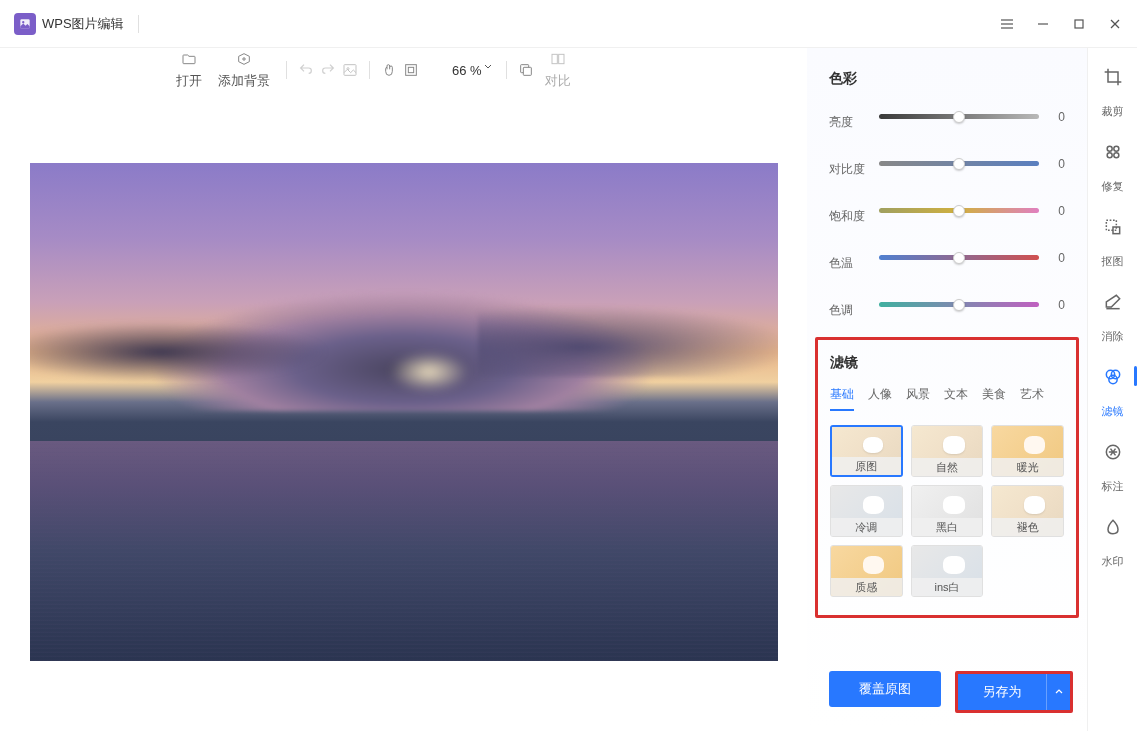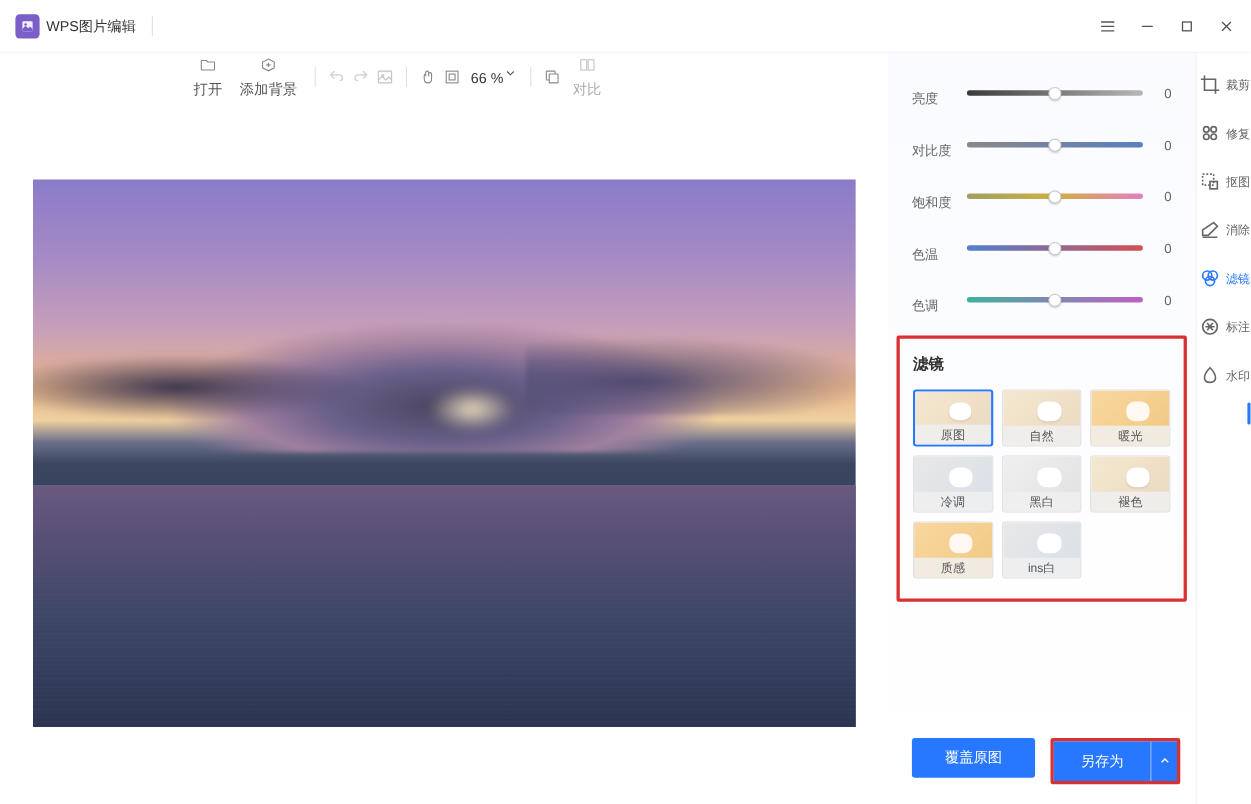--- a/index.html
+++ b/index.html
@@ -12,21 +12,21 @@
 .title-sep { width: 1px; height: 18px; background: #e0e0e0; margin: 0 14px; }
 .titlebar-right { margin-left: auto; display: flex; align-items: center; gap: 8px; }
 .win-btn { width: 28px; height: 28px; display: flex; align-items: center; justify-content: center; color: #555; cursor: pointer; }
 
 .main { display: flex; height: 683px; }
 .canvas-area { flex: 1; display: flex; flex-direction: column; }
 .toolbar { height: 44px; display: flex; align-items: center; padding: 0 16px 0 170px; gap: 4px; }
 .tb-item { display: flex; align-items: center; gap: 4px; color: #555; font-size: 13px; padding: 4px 6px; cursor: pointer; flex-direction: column; }
 .tb-sep { width: 1px; height: 18px; background: #e0e0e0; margin: 0 6px; }
 .tb-icon { width: 18px; height: 18px; display: flex; align-items: center; justify-content: center; color: #888; }
-.zoom-val { font-size: 13px; color: #333; padding: 0 4px; display: flex; align-items: flex-start; gap: 2px; }
+.zoom-val { font-size: 13px; color: #333; padding: 0 4px; display: flex; align-items: flex-start; gap: 2px; margin-left: 24px; }
 
 .canvas-viewport { flex: 1; display: flex; align-items: center; justify-content: center; padding: 20px; }
 .image-preview { width: 748px; height: 498px; position: relative; overflow: hidden; }
 .sky { position: absolute; inset: 0; background: linear-gradient(to bottom, #8b7bc8 0%, #a68bc5 15%, #c9a0b8 28%, #e8b58a 38%, #f0d0a0 44%, #6a708a 48%, #3a4560 52%, #2d3a52 100%); }
 .clouds { position: absolute; left: 10%; right: 10%; top: 22%; height: 28%; background: radial-gradient(ellipse 60% 80% at 50% 70%, #4a4560 0%, #6a608a 30%, #a080a0 50%, transparent 70%); filter: blur(2px); }
 .clouds2 { position: absolute; left: -5%; right: 60%; top: 32%; height: 12%; background: radial-gradient(ellipse at center, #3a3550 0%, transparent 70%); filter: blur(3px); }
 .clouds3 { position: absolute; left: 60%; right: -5%; top: 28%; height: 15%; background: radial-gradient(ellipse at 30% 60%, #504a70 0%, transparent 65%); filter: blur(2px); }
 .highlight { position: absolute; left: 48%; top: 38%; width: 80px; height: 40px; background: radial-gradient(ellipse, rgba(255,240,200,0.9) 0%, transparent 70%); filter: blur(5px); }
 .horizon { position: absolute; left: 0; right: 0; top: 56%; height: 1px; background: rgba(200,180,160,0.4); }
 .sea { position: absolute; left: 0; right: 0; top: 56%; bottom: 0; background: linear-gradient(to bottom, #6a5a80 0%, #5a5078 20%, #404868 50%, #2a3450 100%); }
@@ -63,21 +63,21 @@
 .ft-bw::after { content: ""; position: absolute; left: 45%; top: 20%; width: 30%; height: 35%; background: #fff; border-radius: 40%; }
 .filter-label { position: absolute; left: 0; right: 0; bottom: 0; height: 18px; background: rgba(240,240,240,0.85); font-size: 11px; color: #555; display: flex; align-items: center; justify-content: center; }
 
 .bottom-bar { position: absolute; bottom: 18px; left: 22px; right: 14px; display: flex; gap: 14px; }
 .btn-overwrite { flex: 1; height: 36px; background: #2878ff; color: #fff; border: none; border-radius: 3px; font-size: 13px; cursor: pointer; }
 .saveas-wrap { flex: 1; border: 3px solid #d93030; border-radius: 2px; display: flex; }
 .btn-saveas { flex: 1; height: 36px; background: #2878ff; color: #fff; border: none; font-size: 13px; cursor: pointer; display: flex; align-items: center; justify-content: center; gap: 6px; }
 .btn-saveas-arrow { width: 24px; background: #2878ff; border-left: 1px solid rgba(255,255,255,0.3); display: flex; align-items: center; justify-content: center; cursor: pointer; }
 
 .side-tools { width: 50px; background: #fff; border-left: 1px solid #f0f0f0; display: flex; flex-direction: column; align-items: center; padding-top: 18px; gap: 22px; position: relative; }
-.side-tool { display: flex; align-items: center; gap: 4px; cursor: pointer; color: #666; }
+.side-tool { display: flex; flex-direction: column; align-items: center; gap: 16px; cursor: pointer; color: #666; }
 .side-tool.active { color: #2878ff; }
 .side-tool-icon { width: 22px; height: 22px; display: flex; align-items: center; justify-content: center; }
 .side-tool-label { font-size: 11px; }
 .side-indicator { position: absolute; right: 0; width: 3px; height: 20px; background: #2878ff; border-radius: 2px; top: 318px; }
 </style>
 </head>
 <body>
 
 <div class="titlebar">
   <div class="app-logo">
@@ -198,20 +198,21 @@
         <div class="clouds2"></div>
         <div class="clouds3"></div>
         <div class="highlight"></div>
         <div class="horizon"></div>
         <div class="sea"></div>
       </div>
     </div>
   </div>
 
   <div class="right-panel">
+    <div class="section-title">色彩</div>
     <div class="slider-row">
       <span class="slider-label">亮度</span>
       <div class="slider-track g-bright">
           <div class="slider-thumb"></div>
         </div>
       <span class="slider-val">0</span>
     </div>
     <div class="slider-row">
       <span class="slider-label">对比度</span>
       <div class="slider-track g-contrast">
@@ -236,20 +237,28 @@
     <div class="slider-row">
       <span class="slider-label">色调</span>
       <div class="slider-track g-tint">
           <div class="slider-thumb"></div>
         </div>
       <span class="slider-val">0</span>
     </div>
 
     <div class="filter-box">
       <div class="section-title">滤镜</div>
+      <div class="filter-tabs">
+        <div class="filter-tab active">基础</div>
+        <div class="filter-tab">人像</div>
+        <div class="filter-tab">风景</div>
+        <div class="filter-tab">文本</div>
+        <div class="filter-tab">美食</div>
+        <div class="filter-tab">艺术</div>
+      </div>
       <div class="filter-grid">
         <div class="filter-item selected">
             <div class="filter-thumb ft-base"></div>
             <div class="filter-label">原图</div>
           </div>
         <div class="filter-item">
             <div class="filter-thumb ft-base"></div>
             <div class="filter-label">自然</div>
           </div>
         <div class="filter-item">

